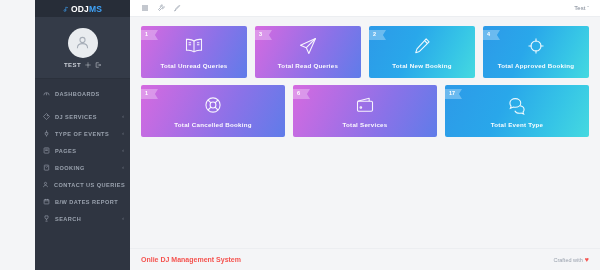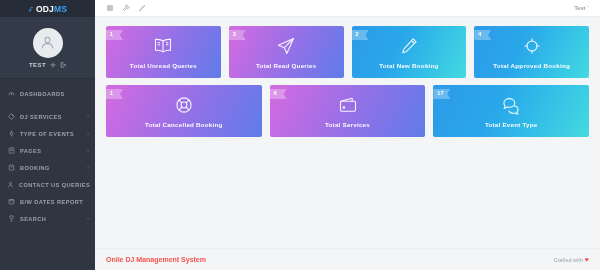--- a/index.html
+++ b/index.html
@@ -3,21 +3,21 @@
 <meta charset="utf-8">
 <style>
   * { margin:0; padding:0; box-sizing:border-box; }
   html,body { width:600px; height:270px; overflow:hidden; }
   body {
     font-family:"Liberation Sans", sans-serif;
     background:#f4f5f7;
     font-size:11px;
     color:#45526b;
   }
-  .app { display:flex; width:600px; height:270px; }
+  .app { display:flex; width:600px; height:270px;padding-left:35px; }
 
   
   .sidebar {
     width:95px; min-width:95px; height:270px;
     background:#2f3541;
     display:flex; flex-direction:column;
   }
   .logo-bar {
     height:17px; background:#272d38;
     display:flex; align-items:center; justify-content:center;

